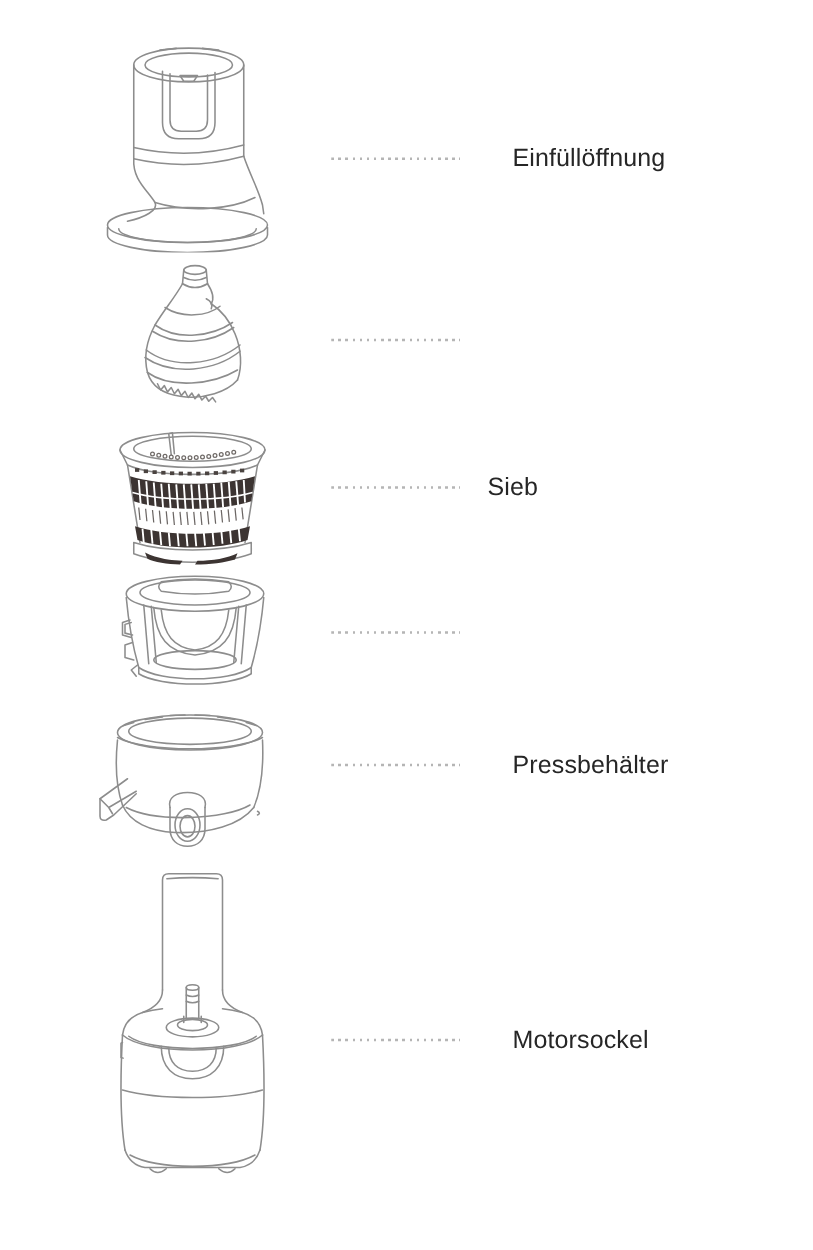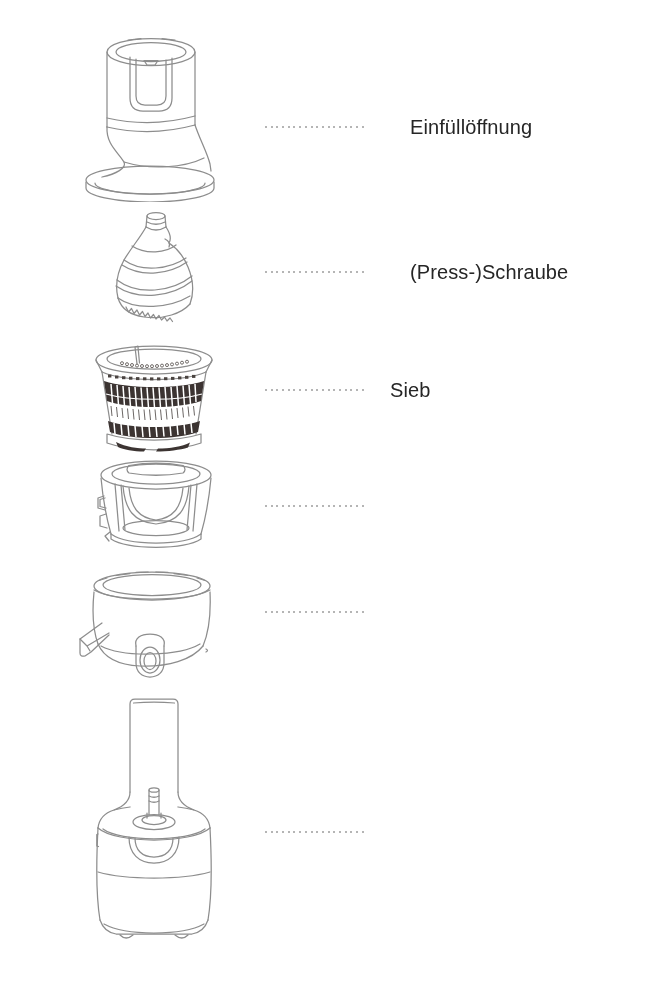--- a/index.html
+++ b/index.html
@@ -65,21 +65,20 @@
         <path d="M10,57 C30,70 58,66 75,54"></path>
         <path d="M5,72 C26,88 60,84 80,68"></path>
         <path d="M4,78 C26,93 60,89 80,73"></path>
         <path d="M6,90 C24,103 58,100 78,88"></path>
         <path d="M6,90 C9,100 18,107 32,109 C52,112 70,105 78,96"></path>
         <path d="M14,99 l2.5,5 3,-3.5 2.5,5 3,-3.5 2.5,5 3,-3.5 2.5,5 3,-3.5 2.5,5 3,-3.5 2.5,4.5 3,-3.5 2.5,4.5 3,-3 2.5,4 3,-3 2.5,3.5"></path>
       </g>
     </svg>
   </div>
   <div class="leader" style="left:265px;top:271px"></div>
-  <div class="label" style="left:410px;top:260px">(Press-)Schraube</div>
 
   <div class="illus" style="left:94px;top:344px;width:120px;height:108px">
     <svg viewBox="0 0 120 108">
       <g class="lineart" stroke="#6f6a67">
         <ellipse cx="60" cy="16" rx="58" ry="14"></ellipse>
         <ellipse cx="60" cy="15" rx="47" ry="10"></ellipse>
         <path d="M41,3 L43,20 M44,3 L45.5,19 M41,3 L44,2.2"></path>
         <path d="M2,16 L8,28 M118,16 L112,28"></path>
         <path d="M8,28 C30,38 90,38 112,28"></path>
         <path d="M8,28 L18,90 M112,28 L102,90"></path>
@@ -164,20 +163,21 @@
         <path d="M4,69 L11,76 L33,63 M11,76 L14,81"></path>
         <path d="M60,76 C58,68 65,64 74,64 C83,64 90,68 88,76"></path>
         <path d="M60,76 L60,93 C60,102 66,107 74,107 C82,107 88,102 88,93 L88,76"></path>
         <ellipse cx="74" cy="90" rx="10" ry="13"></ellipse>
         <ellipse cx="74" cy="91" rx="6" ry="8.5"></ellipse>
         <path d="M130,79 Q133,80.5 130,82"></path>
       </g>
     </svg>
   </div>
   <div class="leader" style="left:265px;top:611px"></div>
+  <div class="label" style="left:410px;top:600px">Pressbehälter</div>
 
   <div class="illus" style="left:96px;top:696px;width:116px;height:248px">
     <svg viewBox="0 0 116 248">
       <g class="lineart">
         <path d="M34,96 L34,8 Q34,3 39,3 L77,3 Q82,3 82,8 L82,96"></path>
         <path d="M37.5,7 Q58,5.2 78.5,7"></path>
         <path d="M34,96 C34,106 26,111 18,114 C8,117 3,124 2,132"></path>
         <path d="M82,96 C82,106 90,111 98,114 C108,117 113,124 114,132"></path>
         <path d="M2,132 C20,148 96,148 114,132"></path>
         <path d="M7,133 C24,146 92,146 109,133"></path>
@@ -193,14 +193,15 @@
         <path d="M2,132 C0,170 0,200 4,224 M114,132 C116,170 116,200 112,224"></path>
         <path d="M2,176 C30,184 86,184 114,176"></path>
         <path d="M4,224 Q8,236 20,238 L96,238 Q108,236 112,224"></path>
         <path d="M8,228 C30,240 86,240 108,228"></path>
         <path d="M24,239 Q30,245 37,239 M79,239 Q86,245 92,239"></path>
         <path d="M2,138 L0.8,138.5 L0.8,150 L2.5,150.5"></path>
       </g>
     </svg>
   </div>
   <div class="leader" style="left:265px;top:831px"></div>
+  <div class="label" style="left:410px;top:820px">Motorsockel</div>
 
 </div>
 
 </body></html>

